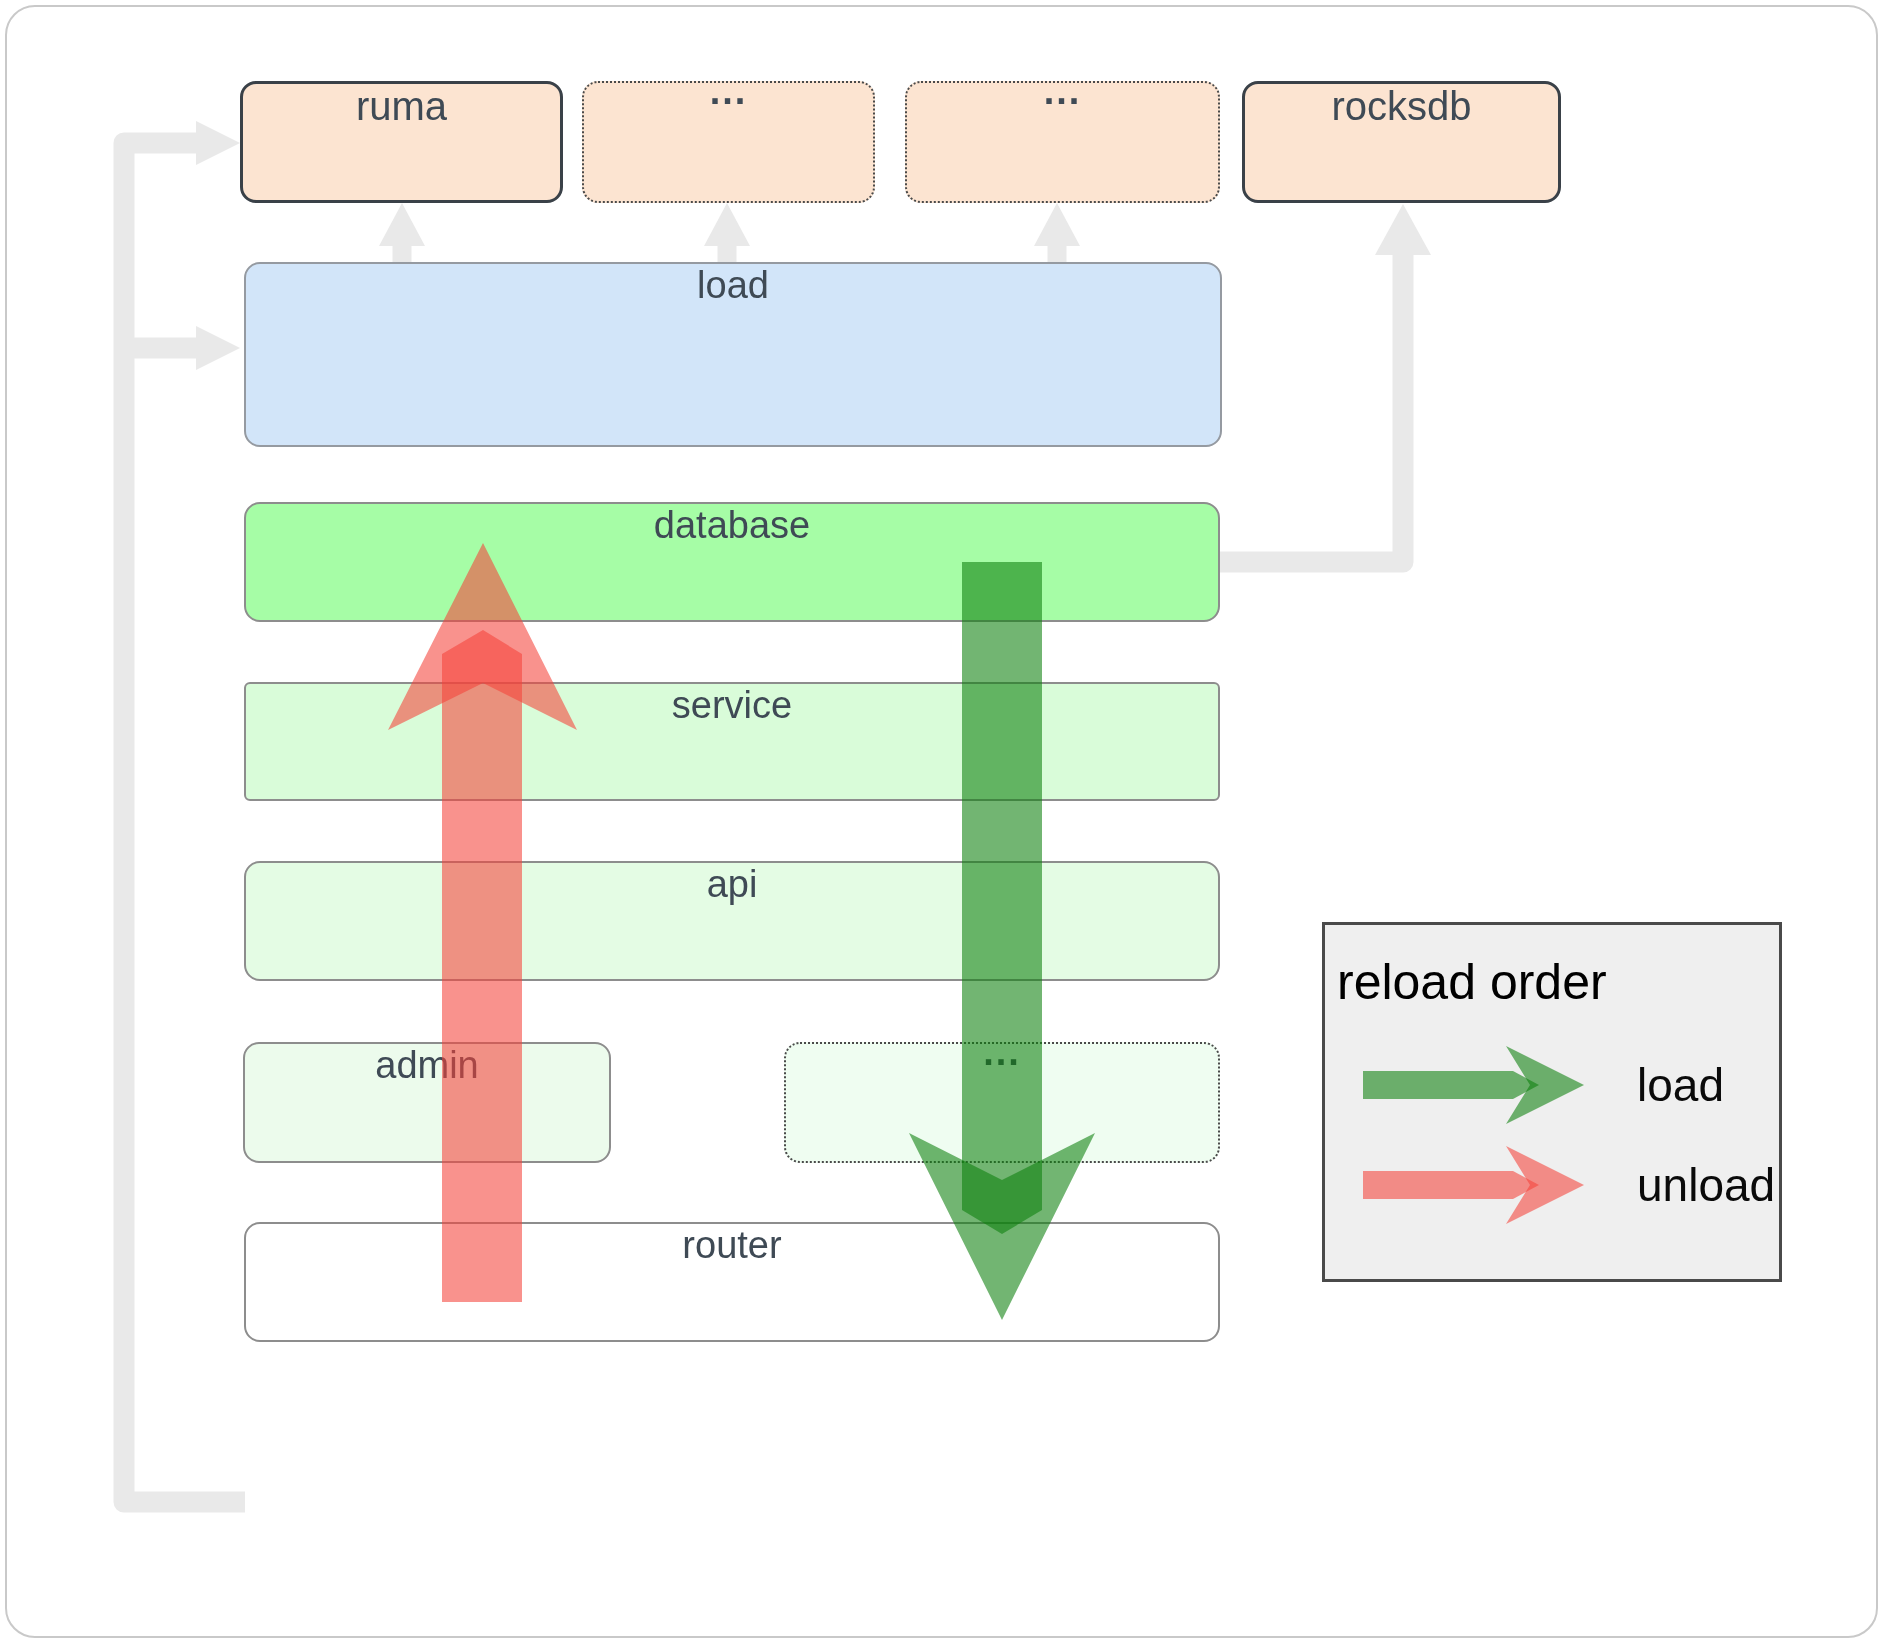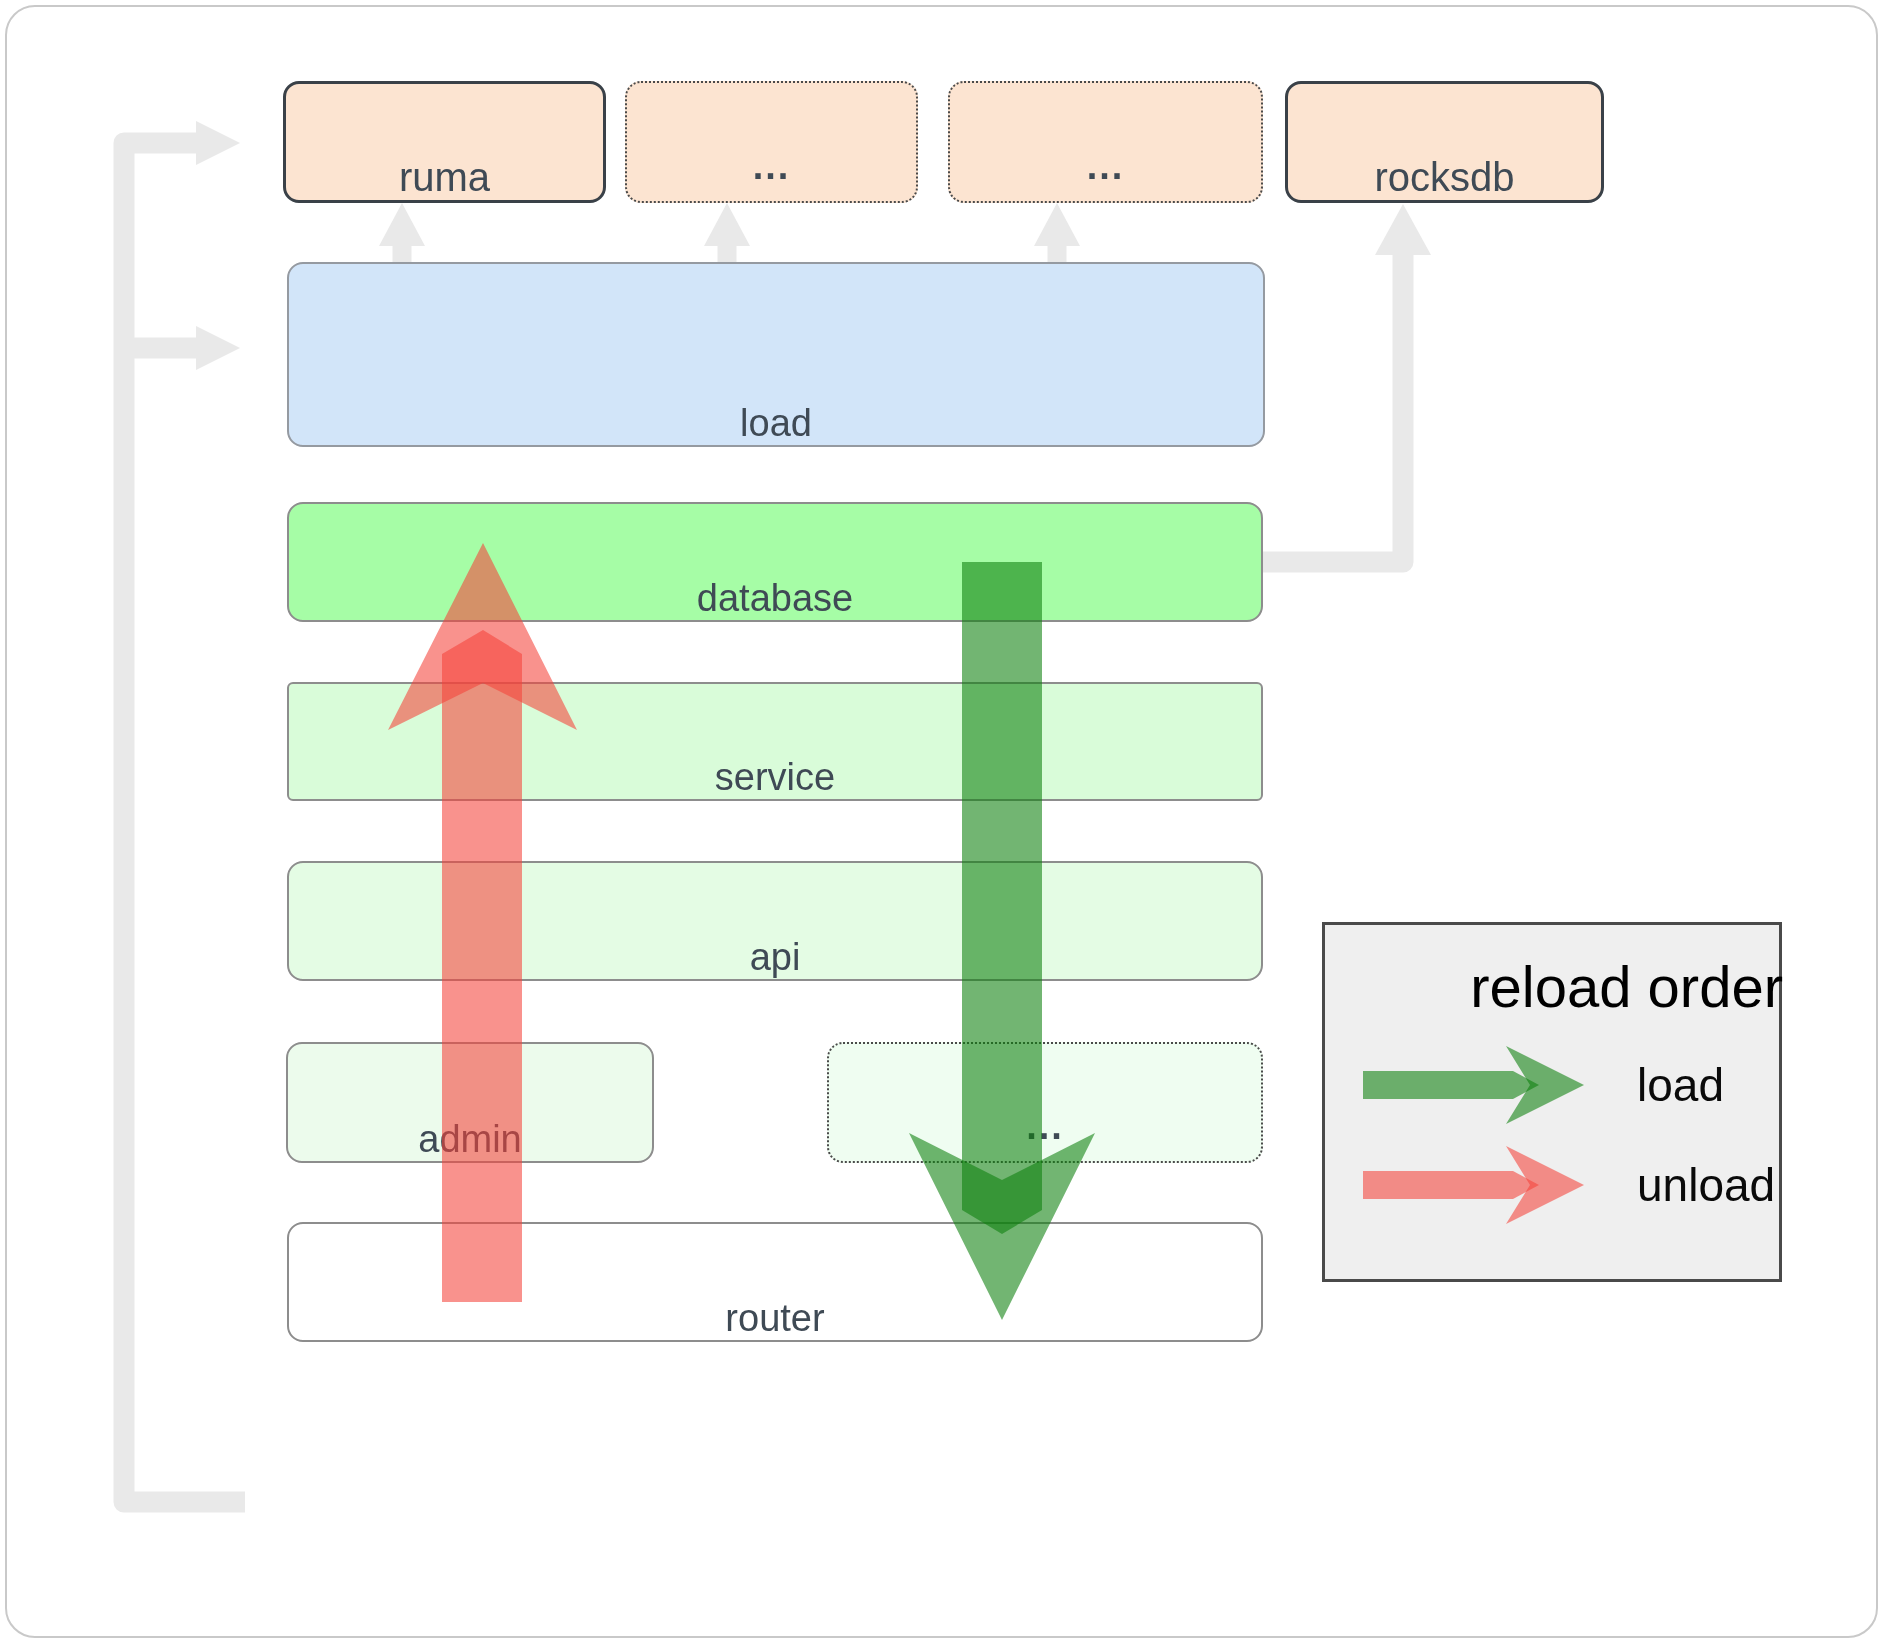--- a/index.html
+++ b/index.html
@@ -2,44 +2,44 @@
 <html><head>
 <meta charset="utf-8">
 <style>
   html,body{margin:0;padding:0;background:#ffffff;}
   body{font-family:"Liberation Sans",sans-serif;}
   .canvas{position:relative;width:1883px;height:1643px;background:#ffffff;overflow:hidden;}
   .frame{position:absolute;left:5px;top:5px;width:1869px;height:1629px;border:2px solid #c9c9c9;border-radius:30px;pointer-events:none;}
   svg.layer{position:absolute;left:0;top:0;width:1883px;height:1643px;}
   #gray-layer{z-index:1;}
   #flow-layer{z-index:3;}
-  .box{position:absolute;z-index:2;display:flex;align-items:flex-end;justify-content:center;
-       font-size:38px;color:#3f4a55;border-radius:16px;box-sizing:border-box;margin-left:43px;}
+  .box{position:absolute;z-index:2;display:flex;align-items:flex-start;justify-content:center;
+       font-size:38px;color:#3f4a55;border-radius:16px;box-sizing:border-box;}
   .peach{background:#fce4d1;}
   .solid-dark{border:3px solid #3a4148;}
   .dotted{border:2px dotted #4a4a4a;}
   .gray-border{border:2px solid #8d8d8d;}
   .box-ruma{left:240px;top:81px;width:323px;height:122px;font-size:40px;}
   .box-modules1{left:582px;top:81px;width:293px;height:122px;}
   .box-modules2{left:905px;top:81px;width:315px;height:122px;}
   .box-rocksdb{left:1242px;top:81px;width:319px;height:122px;font-size:40px;}
   .box-core{left:244px;top:262px;width:978px;height:185px;background:#d2e5f9;border:2px solid #959aa1;}
   .box-database{left:244px;top:502px;width:976px;height:120px;background:#a6fda6;}
   .box-service{left:244px;top:682px;width:976px;height:119px;background:#d9fcd9;border-radius:6px;}
   .box-api{left:244px;top:861px;width:976px;height:120px;background:#e4fce4;}
   .box-admin{left:243px;top:1042px;width:368px;height:121px;background:#ecfbec;}
   .box-modules3{left:784px;top:1042px;width:436px;height:121px;background:#effdf1;}
   .box-router{left:244px;top:1222px;width:976px;height:120px;background:#ffffff;}
   .box-conduwuit{left:244px;top:1441px;width:976px;height:122px;background:#0d4d9e;border:3px solid #000000;
                  color:#ffffff;font-size:40px;font-weight:600;}
   .dots span{transform:translateY(-30%);letter-spacing:2px;font-weight:600;}
   .legend{position:absolute;left:1322px;top:922px;width:460px;height:360px;z-index:2;
           background:#efefef;border:3px solid #4a4a4a;box-sizing:border-box;}
-  .legend-title{position:absolute;left:4px;top:28px;width:100%;text-align:right;
-                font-size:58px;color:#000000;}
+  .legend-title{position:absolute;left:12px;top:28px;width:100%;text-align:left;
+                font-size:50px;color:#000000;}
   .legend-row{position:absolute;left:38px;width:400px;height:80px;display:flex;align-items:center;}
   .legend-row svg{flex:0 0 auto;}
   .legend-row .legend-label{margin-left:44px;font-size:46px;color:#0a0a0a;}
   .legend-row-load{top:120px;}
   .legend-row-unload{top:220px;}
 </style>
 </head>
 <body>
 
 <div class="canvas">

